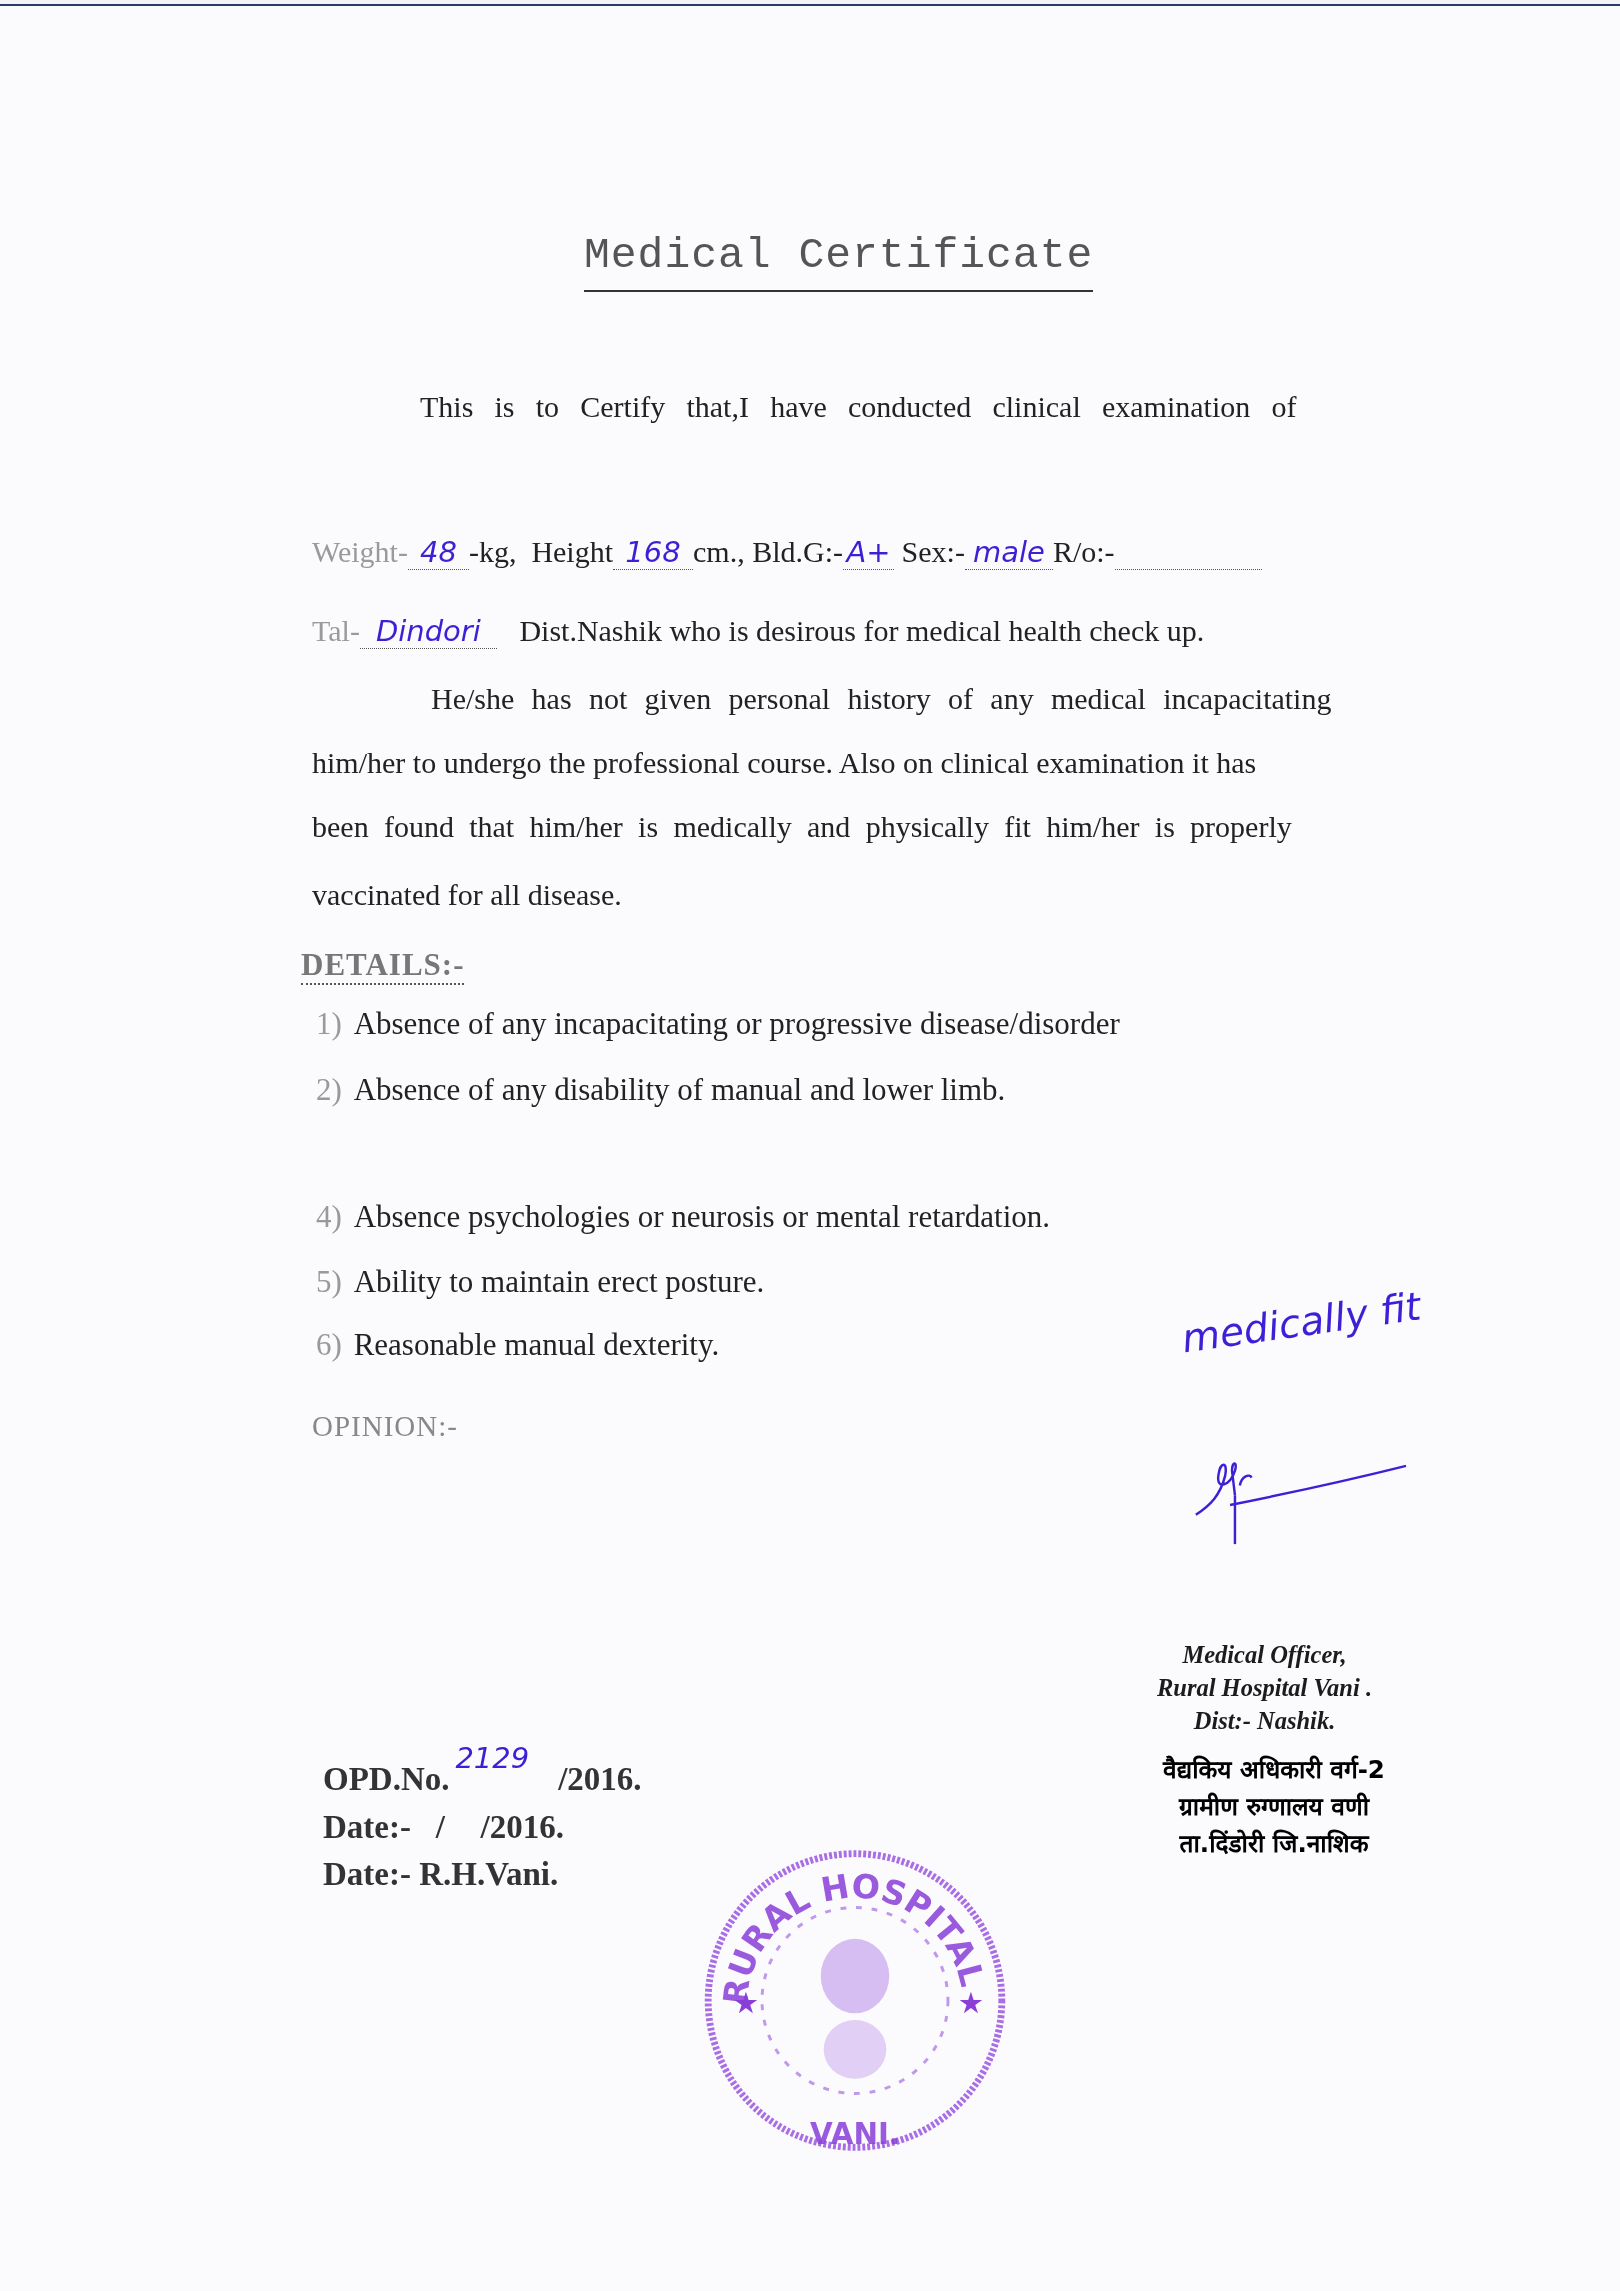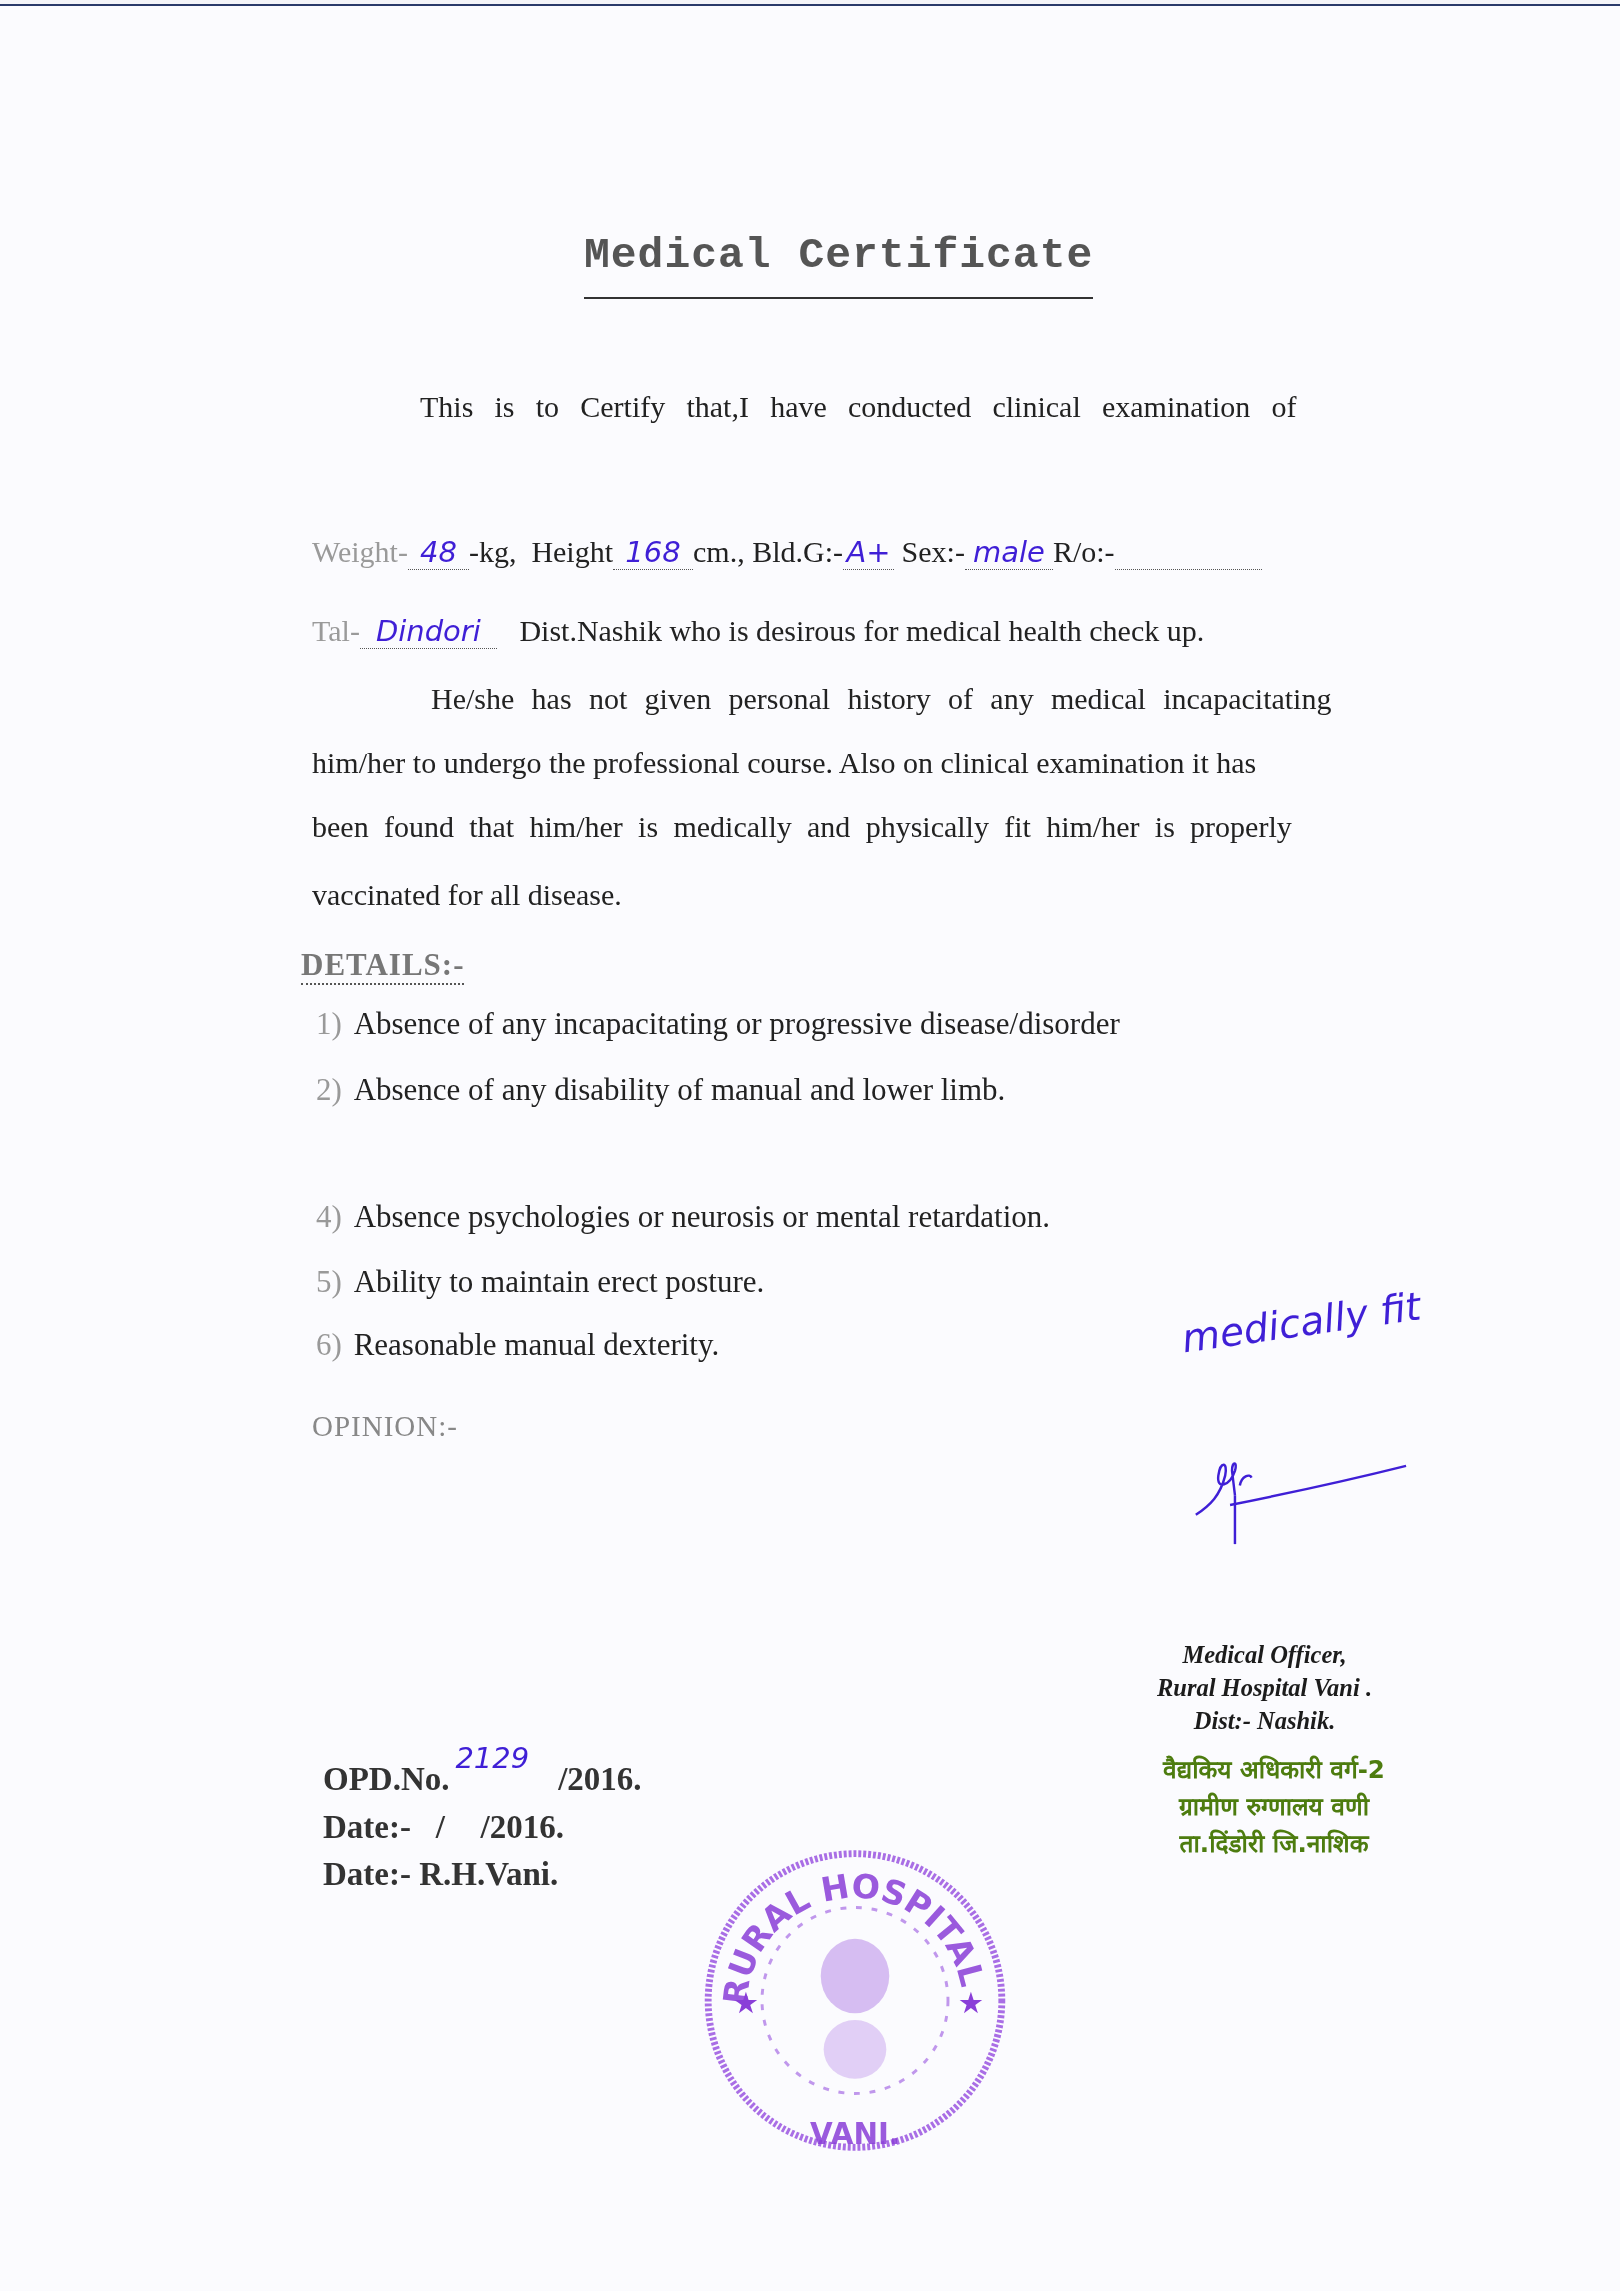--- a/index.html
+++ b/index.html
@@ -1,29 +1,29 @@
 <!DOCTYPE html>
 <html><head>
 <meta charset="utf-8">
 <style>
   html, body { margin:0; padding:0; }
   body { width:1620px; height:2292px; background:#f4f4f8; position:relative; overflow:hidden; font-family:"Liberation Serif","DejaVu Serif",serif; color:#1c1c1c; }
   .page { position:absolute; left:0; top:3.9px; width:1620px; height:2288px; background:#fbfbfe; border-top:2px solid #2a3a6a; }
   .abs { position:absolute; white-space:nowrap; }
-  .title { left:584px; top:225px; font-family:"Liberation Mono","DejaVu Sans Mono",monospace; font-size:43px; font-weight:bold; color:#555; letter-spacing:1px; border-bottom:2px solid #333; padding-bottom:17px; }
+  .title { left:584px; top:225px; font-family:"Liberation Mono","DejaVu Sans Mono",monospace; font-size:43px; font-weight:normal; color:#555; letter-spacing:1px; border-bottom:2px solid #333; padding-bottom:10px; }
   .body-line { font-size:30px; color:#222; }
   .faded { color:#9a9a9a; }
   .hand { font-family:"DejaVu Sans",sans-serif; font-style:italic; color:#3f1fd6; font-size:29px; }
   .blank { display:inline-block; border-bottom:1.5px dotted #555; text-align:center; vertical-align:baseline; }
   .details-head { left:301px; top:941px; font-size:31px; font-weight:bold; color:#777; border-bottom:2px dotted #555; letter-spacing:1px; }
   .item { font-size:31px; color:#222; }
   .item .num { color:#999; margin-right:11.8px; }
   .opinion { left:312px; top:1404px; font-size:29px; color:#888; letter-spacing:1px; }
   .officer { left:1098px; top:1632px; width:333px; text-align:center; font-size:24.5px; font-weight:bold; line-height:33px; white-space:normal;font-style:italic; }
-  .stamp-text { left:1088px; top:1745px; width:372px; text-align:center; font-family:"DejaVu Sans",sans-serif; font-weight:bold; color:#4d7c0f; font-size:24.5px; line-height:37px; white-space:normal; }
+  .stamp-text { left:1088px; top:1745px; width:372px; text-align:center; font-family:"DejaVu Sans",sans-serif; font-weight:bold; color:#000000; font-size:24.5px; line-height:37px; white-space:normal; }
   .opd { left:323px; top:1750px; font-size:33px; font-weight:bold; color:#333; line-height:47px; }
   .seal { left:698px; top:1833px; width:314px; height:323px; }
 </style>
 </head>
 <body>
 
 <div class="page">
 
   <div class="abs title">Medical Certificate</div>
 

